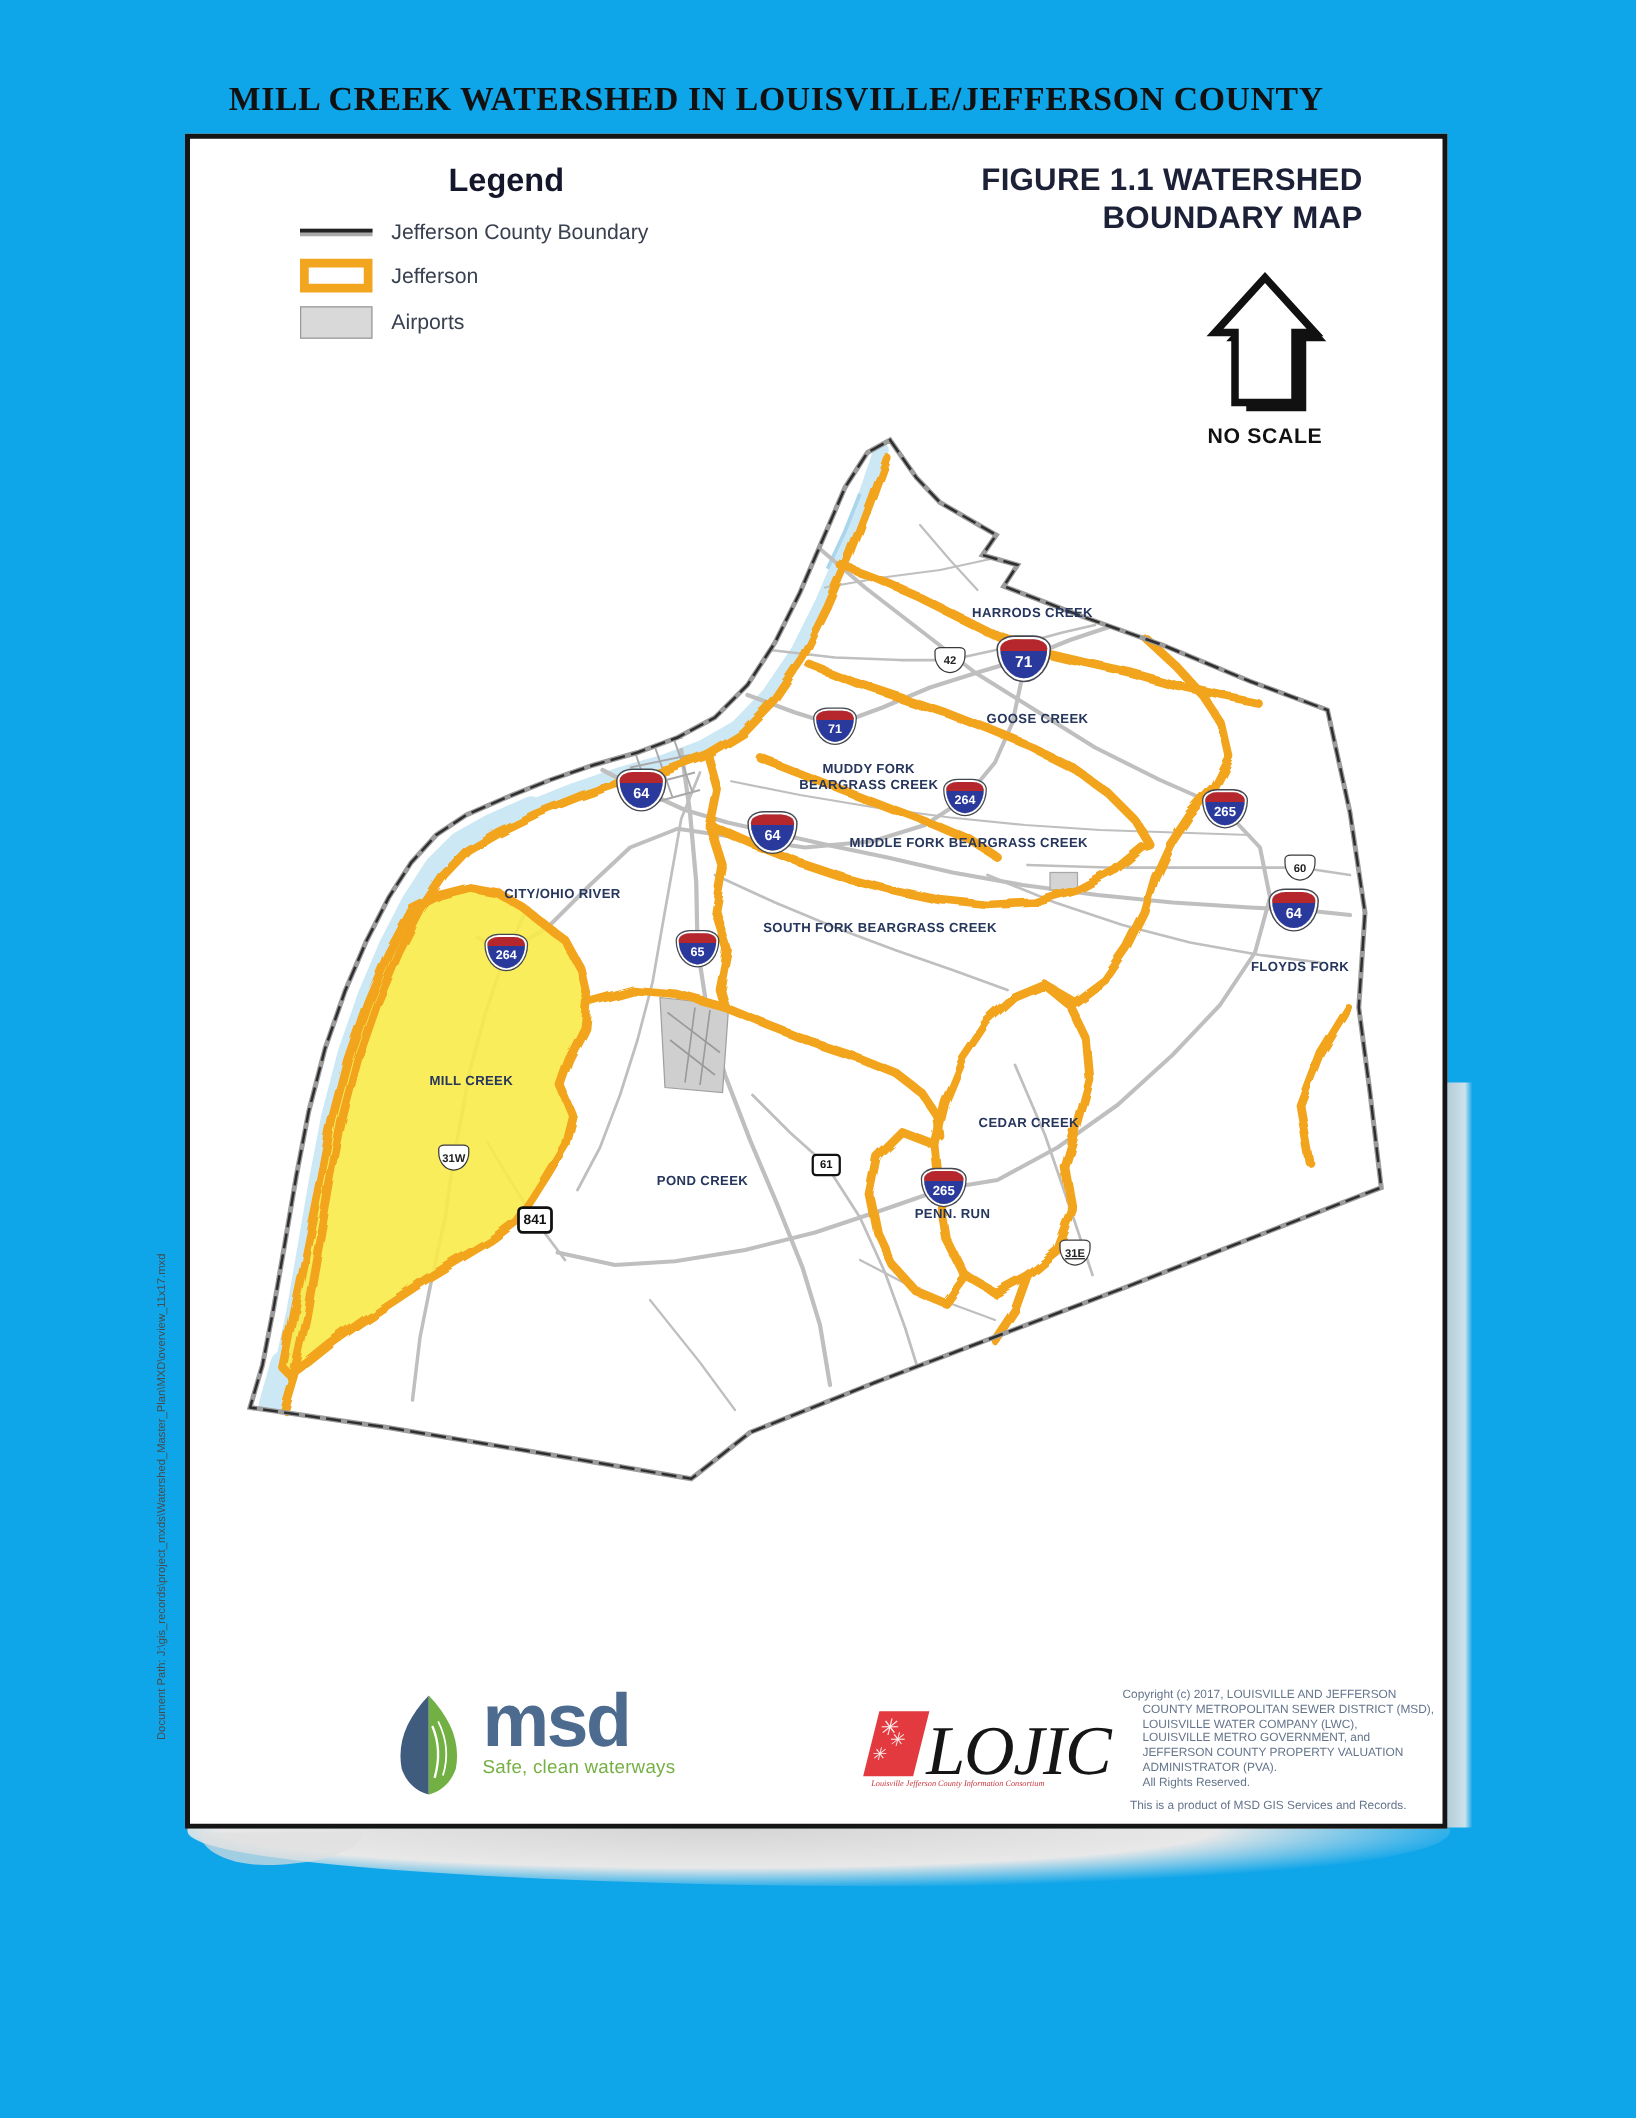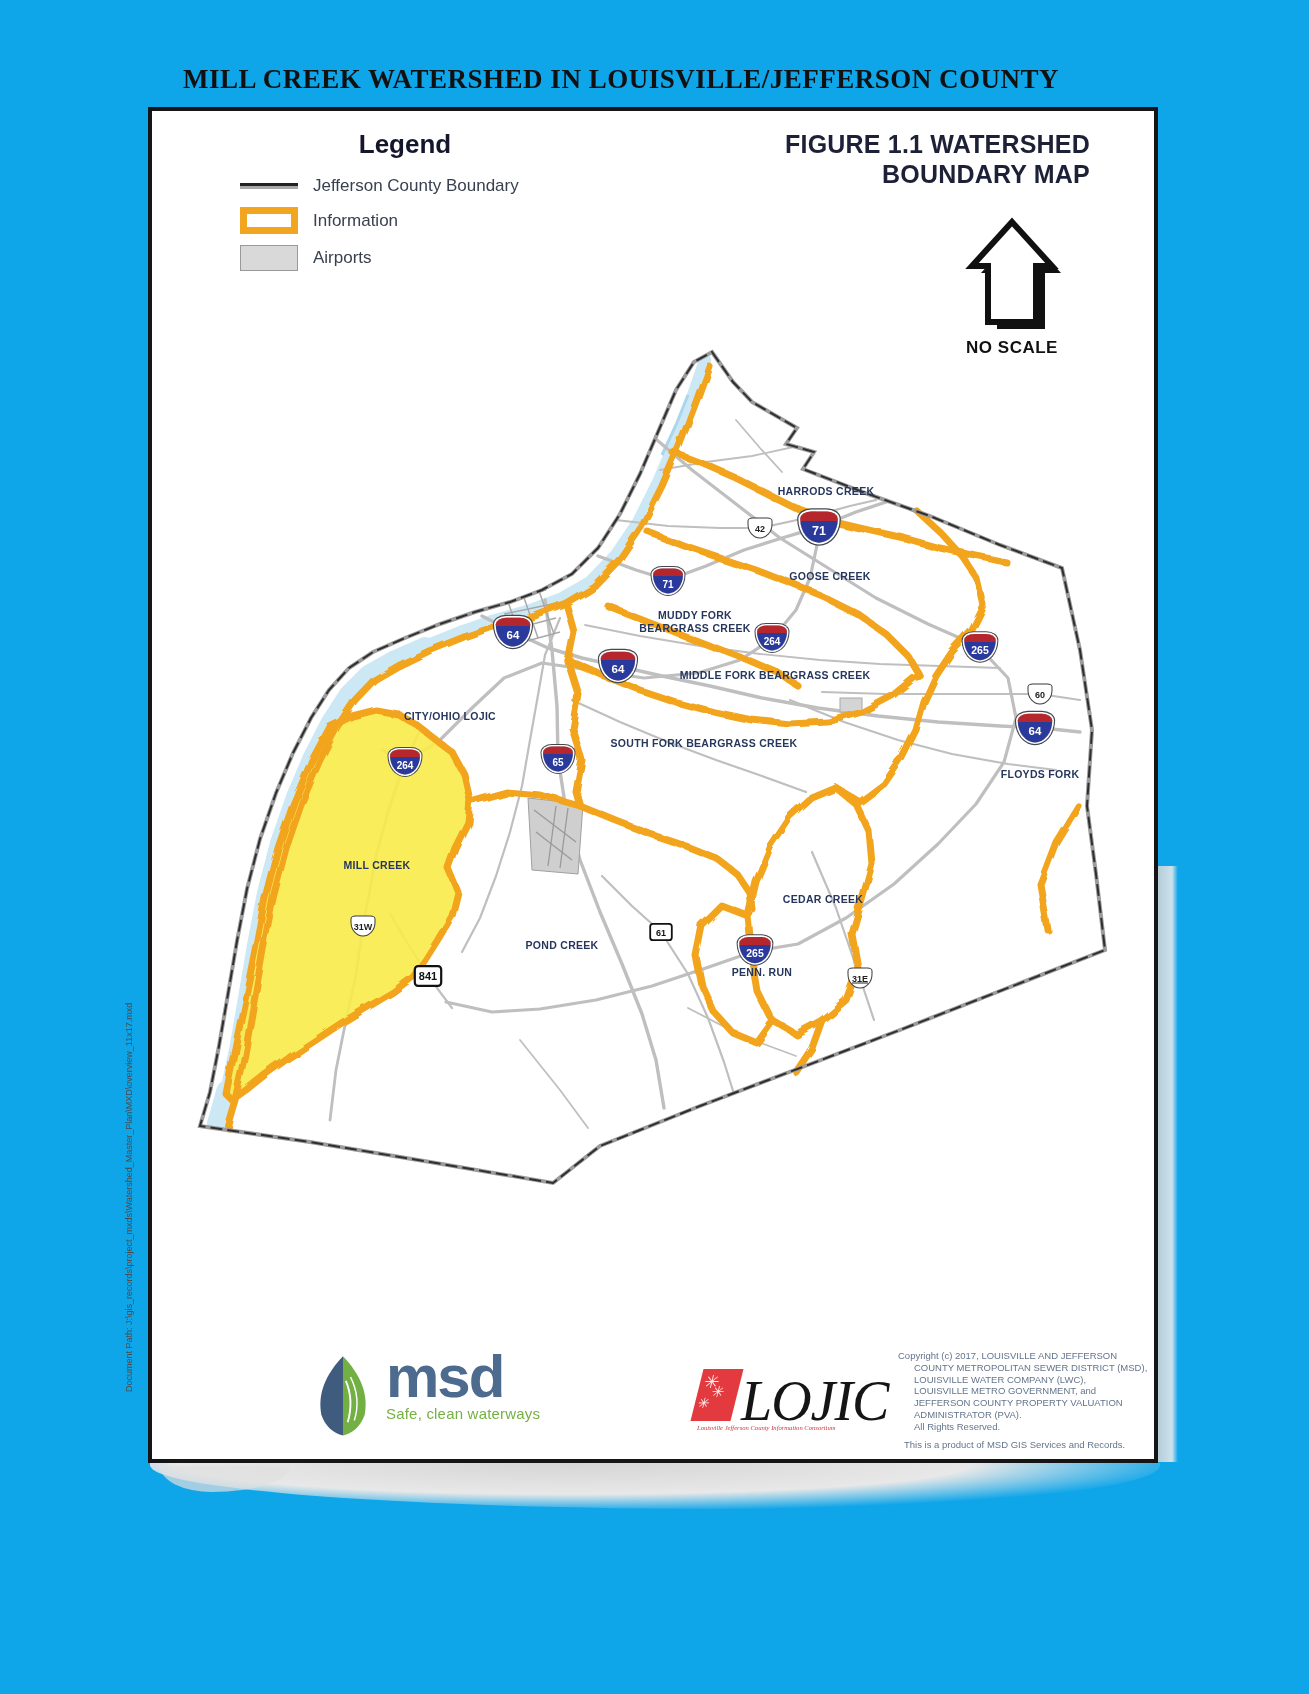--- a/index.html
+++ b/index.html
@@ -167,54 +167,54 @@
       </g>
     </svg>
 
     <div id="overlay">
         <div class="wlabel" style="left: 674px; top: 380px;">HARRODS CREEK</div>
         <div class="wlabel" style="left: 678px; top: 465px;">GOOSE CREEK</div>
         <div class="wlabel" style="left: 543px; top: 511px;">MUDDY FORK
 BEARGRASS CREEK</div>
         <div class="wlabel" style="left: 623px; top: 564px;">MIDDLE FORK BEARGRASS CREEK</div>
         <div class="wlabel" style="left: 552px; top: 632px;">SOUTH FORK BEARGRASS CREEK</div>
-        <div class="wlabel" style="left: 298px; top: 605px;">CITY/OHIO LOJIC</div>
+        <div class="wlabel" style="left: 298px; top: 605px;">CITY/OHIO RIVER</div>
         <div class="wlabel" style="left: 888px; top: 663px;">FLOYDS FORK</div>
         <div class="wlabel" style="left: 225px; top: 754px;">MILL CREEK</div>
         <div class="wlabel" style="left: 410px; top: 834px;">POND CREEK</div>
         <div class="wlabel" style="left: 671px; top: 788px;">CEDAR CREEK</div>
         <div class="wlabel" style="left: 610px; top: 861px;">PENN. RUN</div>
         <div class="sh sh-interstate" style="left: 667px; top: 416px; transform: translate(-50%, -50%) scale(1.25);">71</div>
         <div class="sh sh-interstate" style="left: 516px; top: 470px; transform: translate(-50%, -50%) scale(1);">71</div>
         <div class="sh sh-us" style="left: 608px; top: 417px; transform: translate(-50%, -50%) scale(1);">42</div>
         <div class="sh sh-interstate" style="left: 361px; top: 521px; transform: translate(-50%, -50%) scale(1.15);">64</div>
         <div class="sh sh-interstate" style="left: 466px; top: 555px; transform: translate(-50%, -50%) scale(1.15);">64</div>
         <div class="sh sh-interstate" style="left: 620px; top: 527px; transform: translate(-50%, -50%) scale(1);">264</div>
         <div class="sh sh-interstate" style="left: 828px; top: 536px; transform: translate(-50%, -50%) scale(1.05);">265</div>
         <div class="sh sh-us" style="left: 888px; top: 583px; transform: translate(-50%, -50%) scale(1);">60</div>
         <div class="sh sh-interstate" style="left: 883px; top: 617px; transform: translate(-50%, -50%) scale(1.15);">64</div>
         <div class="sh sh-interstate" style="left: 406px; top: 648px; transform: translate(-50%, -50%) scale(1);">65</div>
         <div class="sh sh-interstate" style="left: 253px; top: 651px; transform: translate(-50%, -50%) scale(1);">264</div>
         <div class="sh sh-us" style="left: 211px; top: 815px; transform: translate(-50%, -50%) scale(1);">31W</div>
         <div class="sh sh-state" style="left: 276px; top: 865px; transform: translate(-50%, -50%) scale(1.1);">841</div>
         <div class="sh sh-state" style="left: 509px; top: 821px; transform: translate(-50%, -50%) scale(0.9);">61</div>
         <div class="sh sh-interstate" style="left: 603px; top: 839px; transform: translate(-50%, -50%) scale(1.05);">265</div>
-        <div class="sh sh-us" style="left: 708px; top: 867px; transform: translate(-50%, -50%) scale(1); text-decoration: underline;">31E</div>
+        <div class="sh sh-us" style="left: 708px; top: 891px; transform: translate(-50%, -50%) scale(1); text-decoration: underline;">31E</div>
       </div>
 
     <div id="legend">
       <div id="legend-title">Legend</div>
       <div id="legend-items">
           <div class="lg-row">
             <span class="lg-ic county-line"></span>
             <span class="lg-tx">Jefferson County Boundary</span>
           </div>
           <div class="lg-row">
             <span class="lg-ic watershed-outline"></span>
-            <span class="lg-tx">Information</span>
+            <span class="lg-tx">Jefferson</span>
           </div>
           <div class="lg-row">
             <span class="lg-ic airport-fill"></span>
             <span class="lg-tx">Airports</span>
           </div>
         </div>
     </div>
 
     <div id="fig-title">
       <div>FIGURE 1.1 WATERSHED</div>

